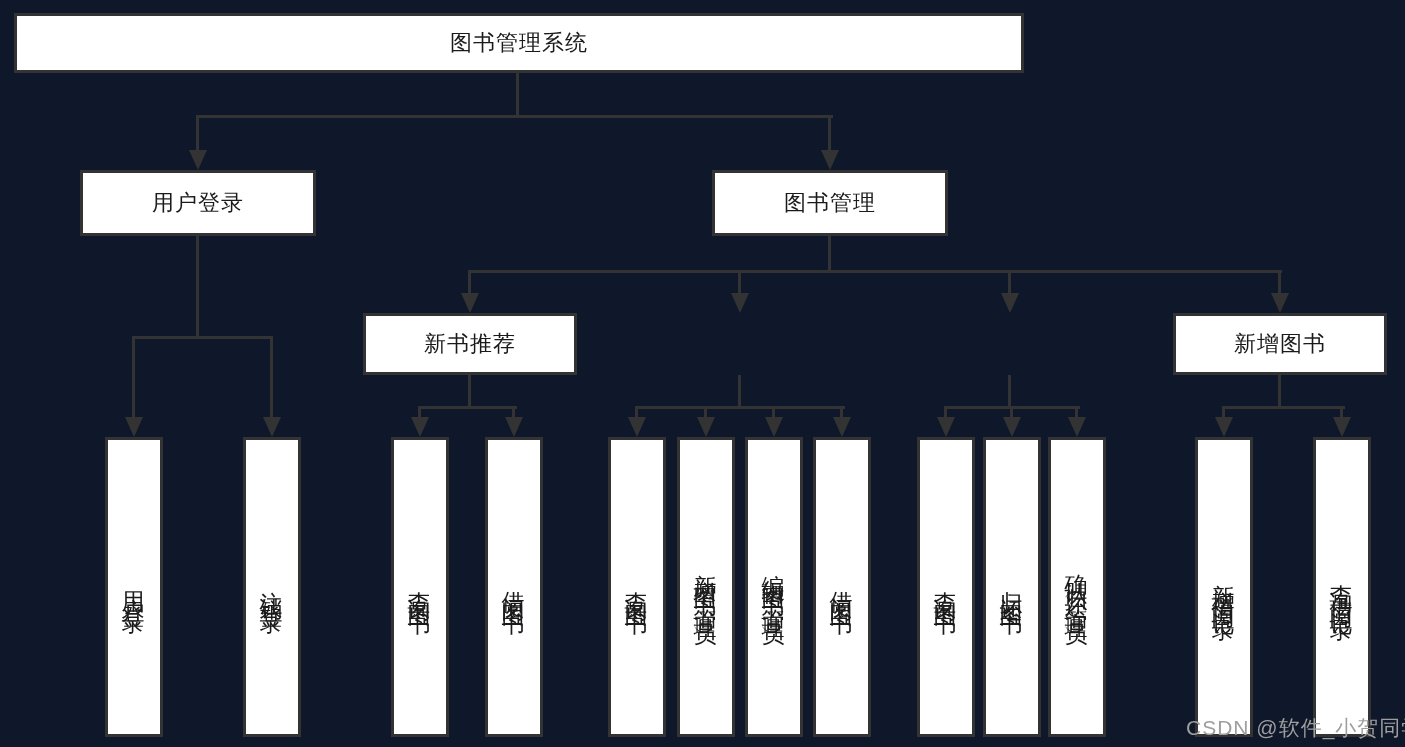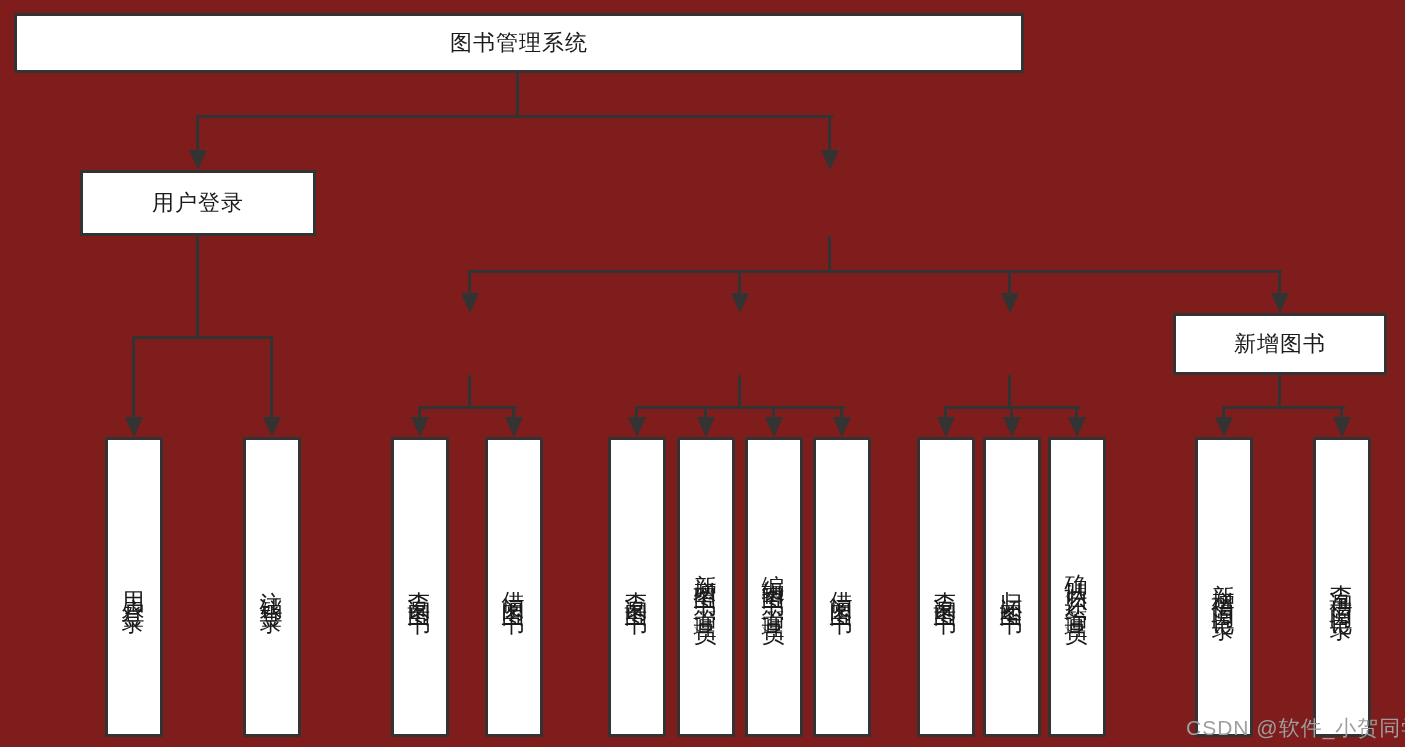--- a/index.html
+++ b/index.html
@@ -1,17 +1,17 @@
 <!DOCTYPE html>
 <html><head>
 <meta charset="utf-8">
 <style>
   html,body { margin:0; padding:0; background:#ffffff; }
   .canvas {
-    position:relative; width:1405px; height:747px; background:#7f1d1d;
+    position:relative; width:1405px; height:747px; background:#0f172a;
     font-family:"Liberation Sans", sans-serif; color:#1a1a1a; overflow:hidden;
   }
   .node {
     position:absolute; box-sizing:border-box;
     border:3px solid #333333; background:#ffffff;
     display:flex; align-items:center; justify-content:center;
     text-align:center;
   }
   .hnode { font-size:22px; letter-spacing:1px; }
   .vnode { writing-mode:vertical-rl; text-orientation:mixed; font-size:23px; letter-spacing:7px; }
@@ -85,21 +85,23 @@
   <div class="ln" style="left:1222px;top:406px;width:123px;height:3px"></div>
   <div class="ln" style="left:1222px;top:406px;width:3px;height:14px"></div>
   <div class="ln" style="left:1340px;top:406px;width:3px;height:14px"></div>
   <div class="arw" style="left:1215px;top:417px"></div>
   <div class="arw" style="left:1333px;top:417px"></div>
 
   <div class="node hnode" style="left:14px;top:13px;width:1010px;height:60px">图书管理系统</div>
 
   <div class="node hnode" style="left:80px;top:170px;width:236px;height:66px">用户登录</div>
 
+  <div class="node hnode" style="left:712px;top:170px;width:236px;height:66px">图书管理</div>
 
+  <div class="node hnode" style="left:363px;top:313px;width:214px;height:62px">新书推荐</div>
 
 
 
   <div class="node hnode" style="left:1173px;top:313px;width:214px;height:62px">新增图书</div>
 
   <div class="node vnode" style="left:105px;top:437px;width:58px;height:300px">用户登录</div>
   <div class="node vnode" style="left:243px;top:437px;width:58px;height:300px">注销登录</div>
 
   <div class="node vnode" style="left:391px;top:437px;width:58px;height:300px">查询图书</div>
   <div class="node vnode" style="left:485px;top:437px;width:58px;height:300px">借阅图书</div>

